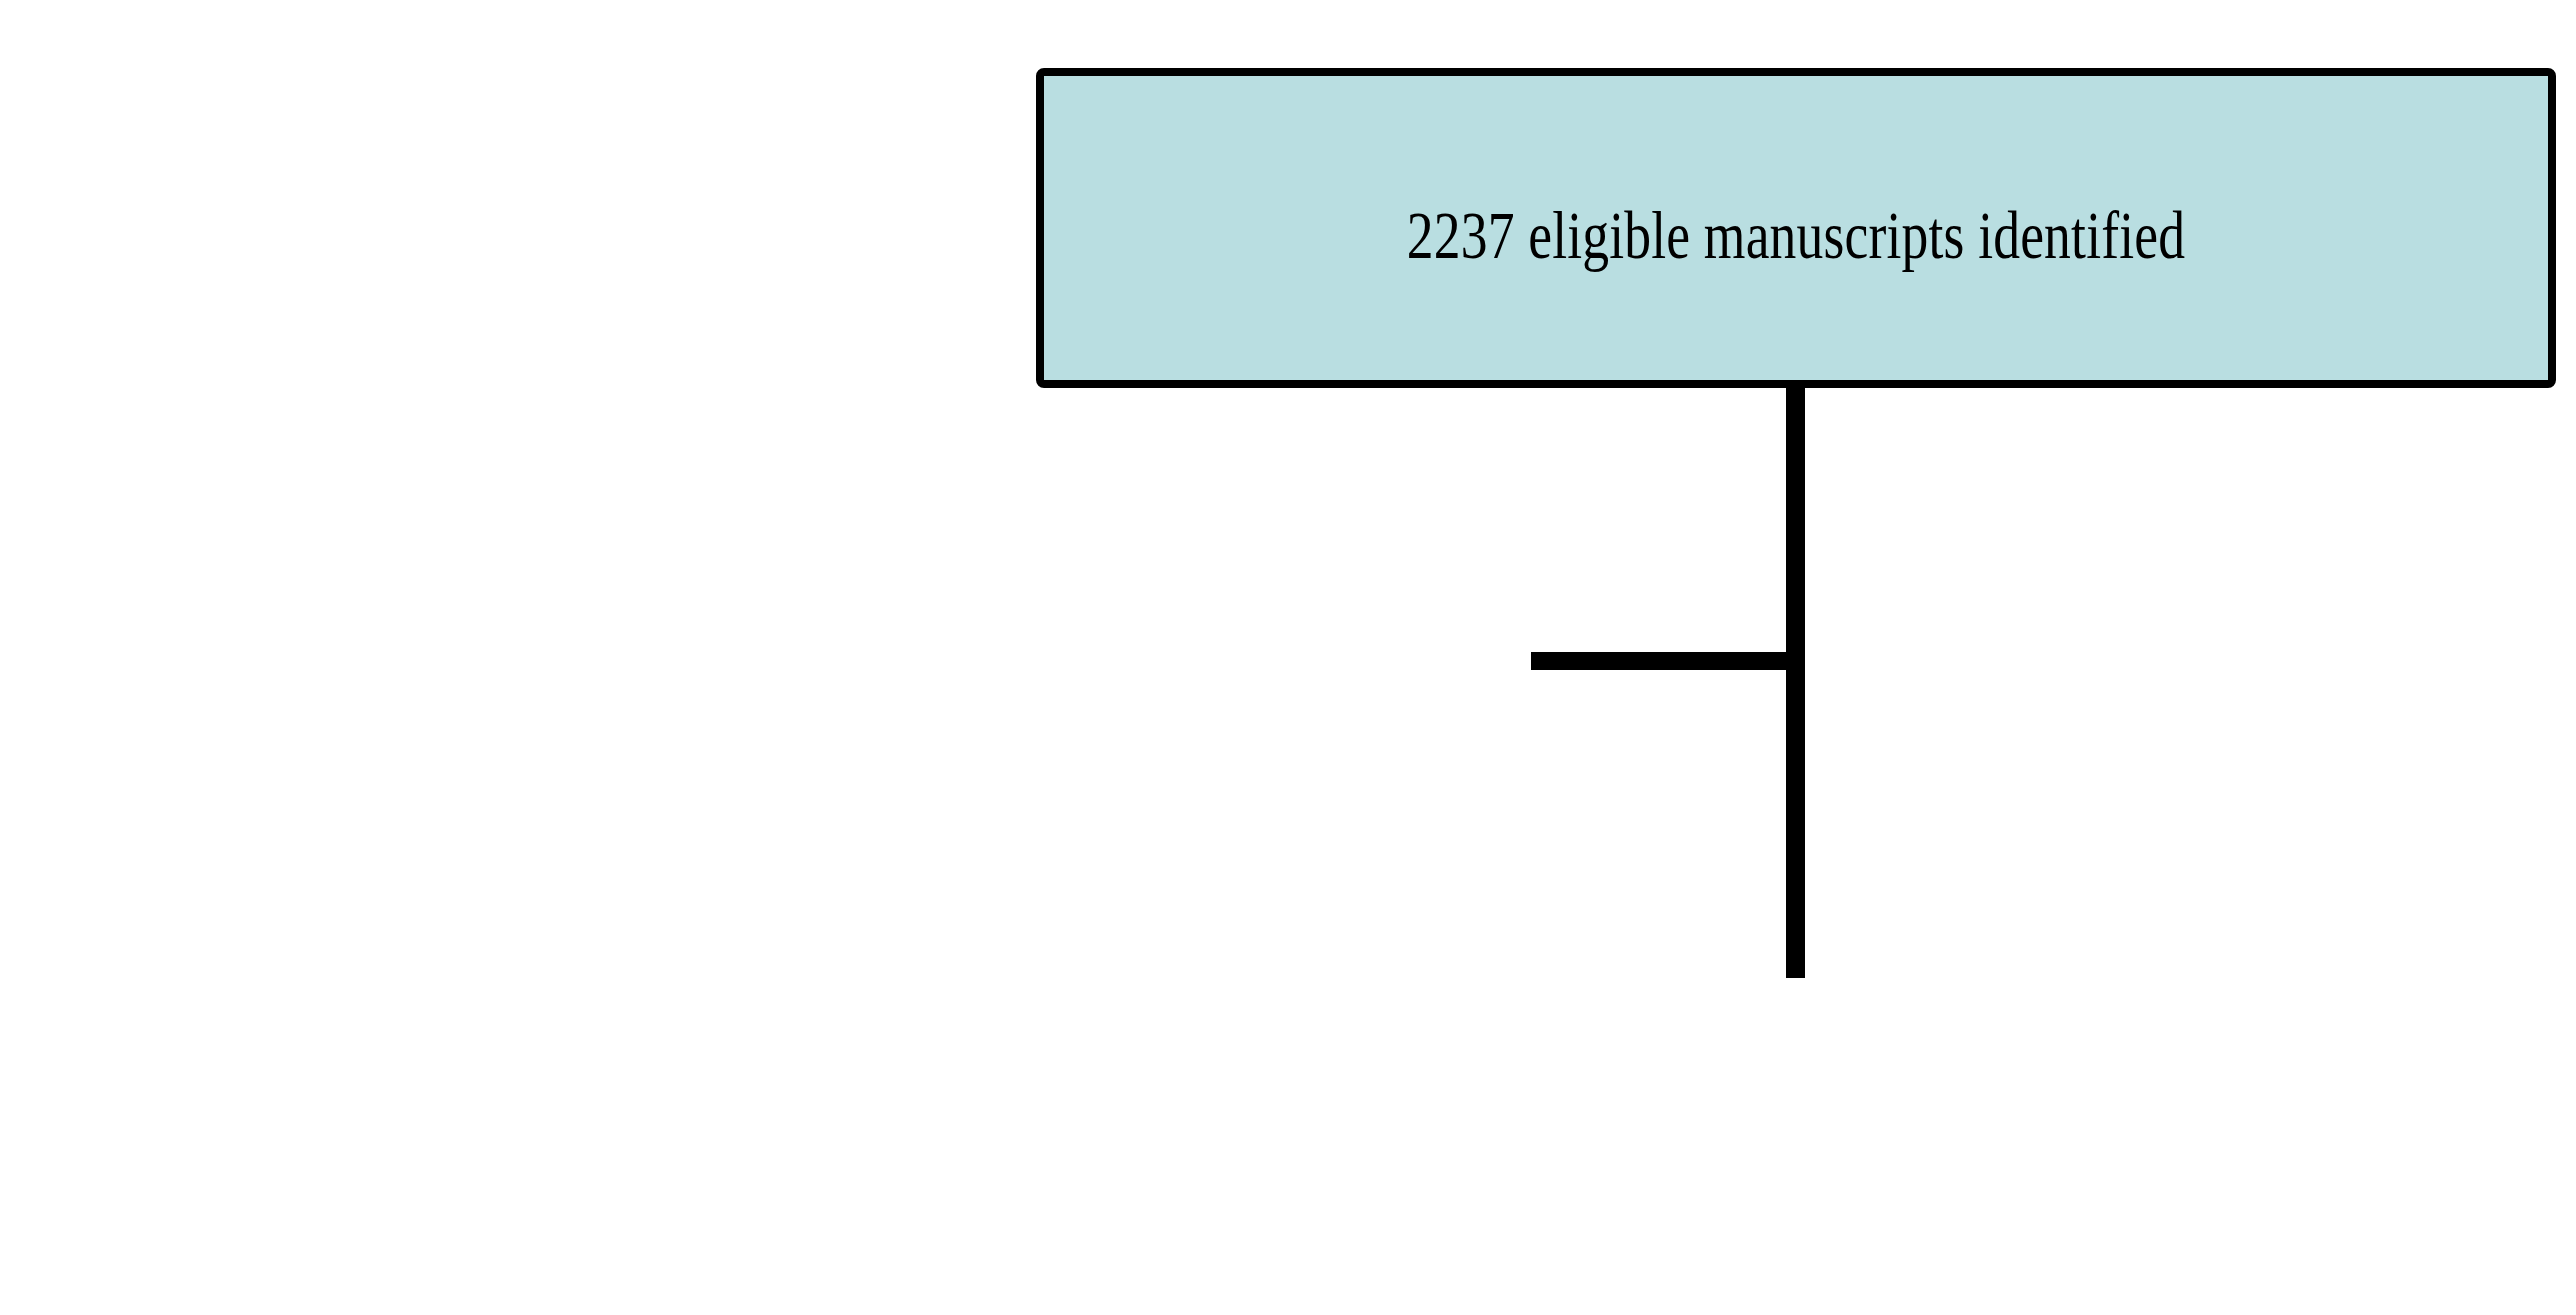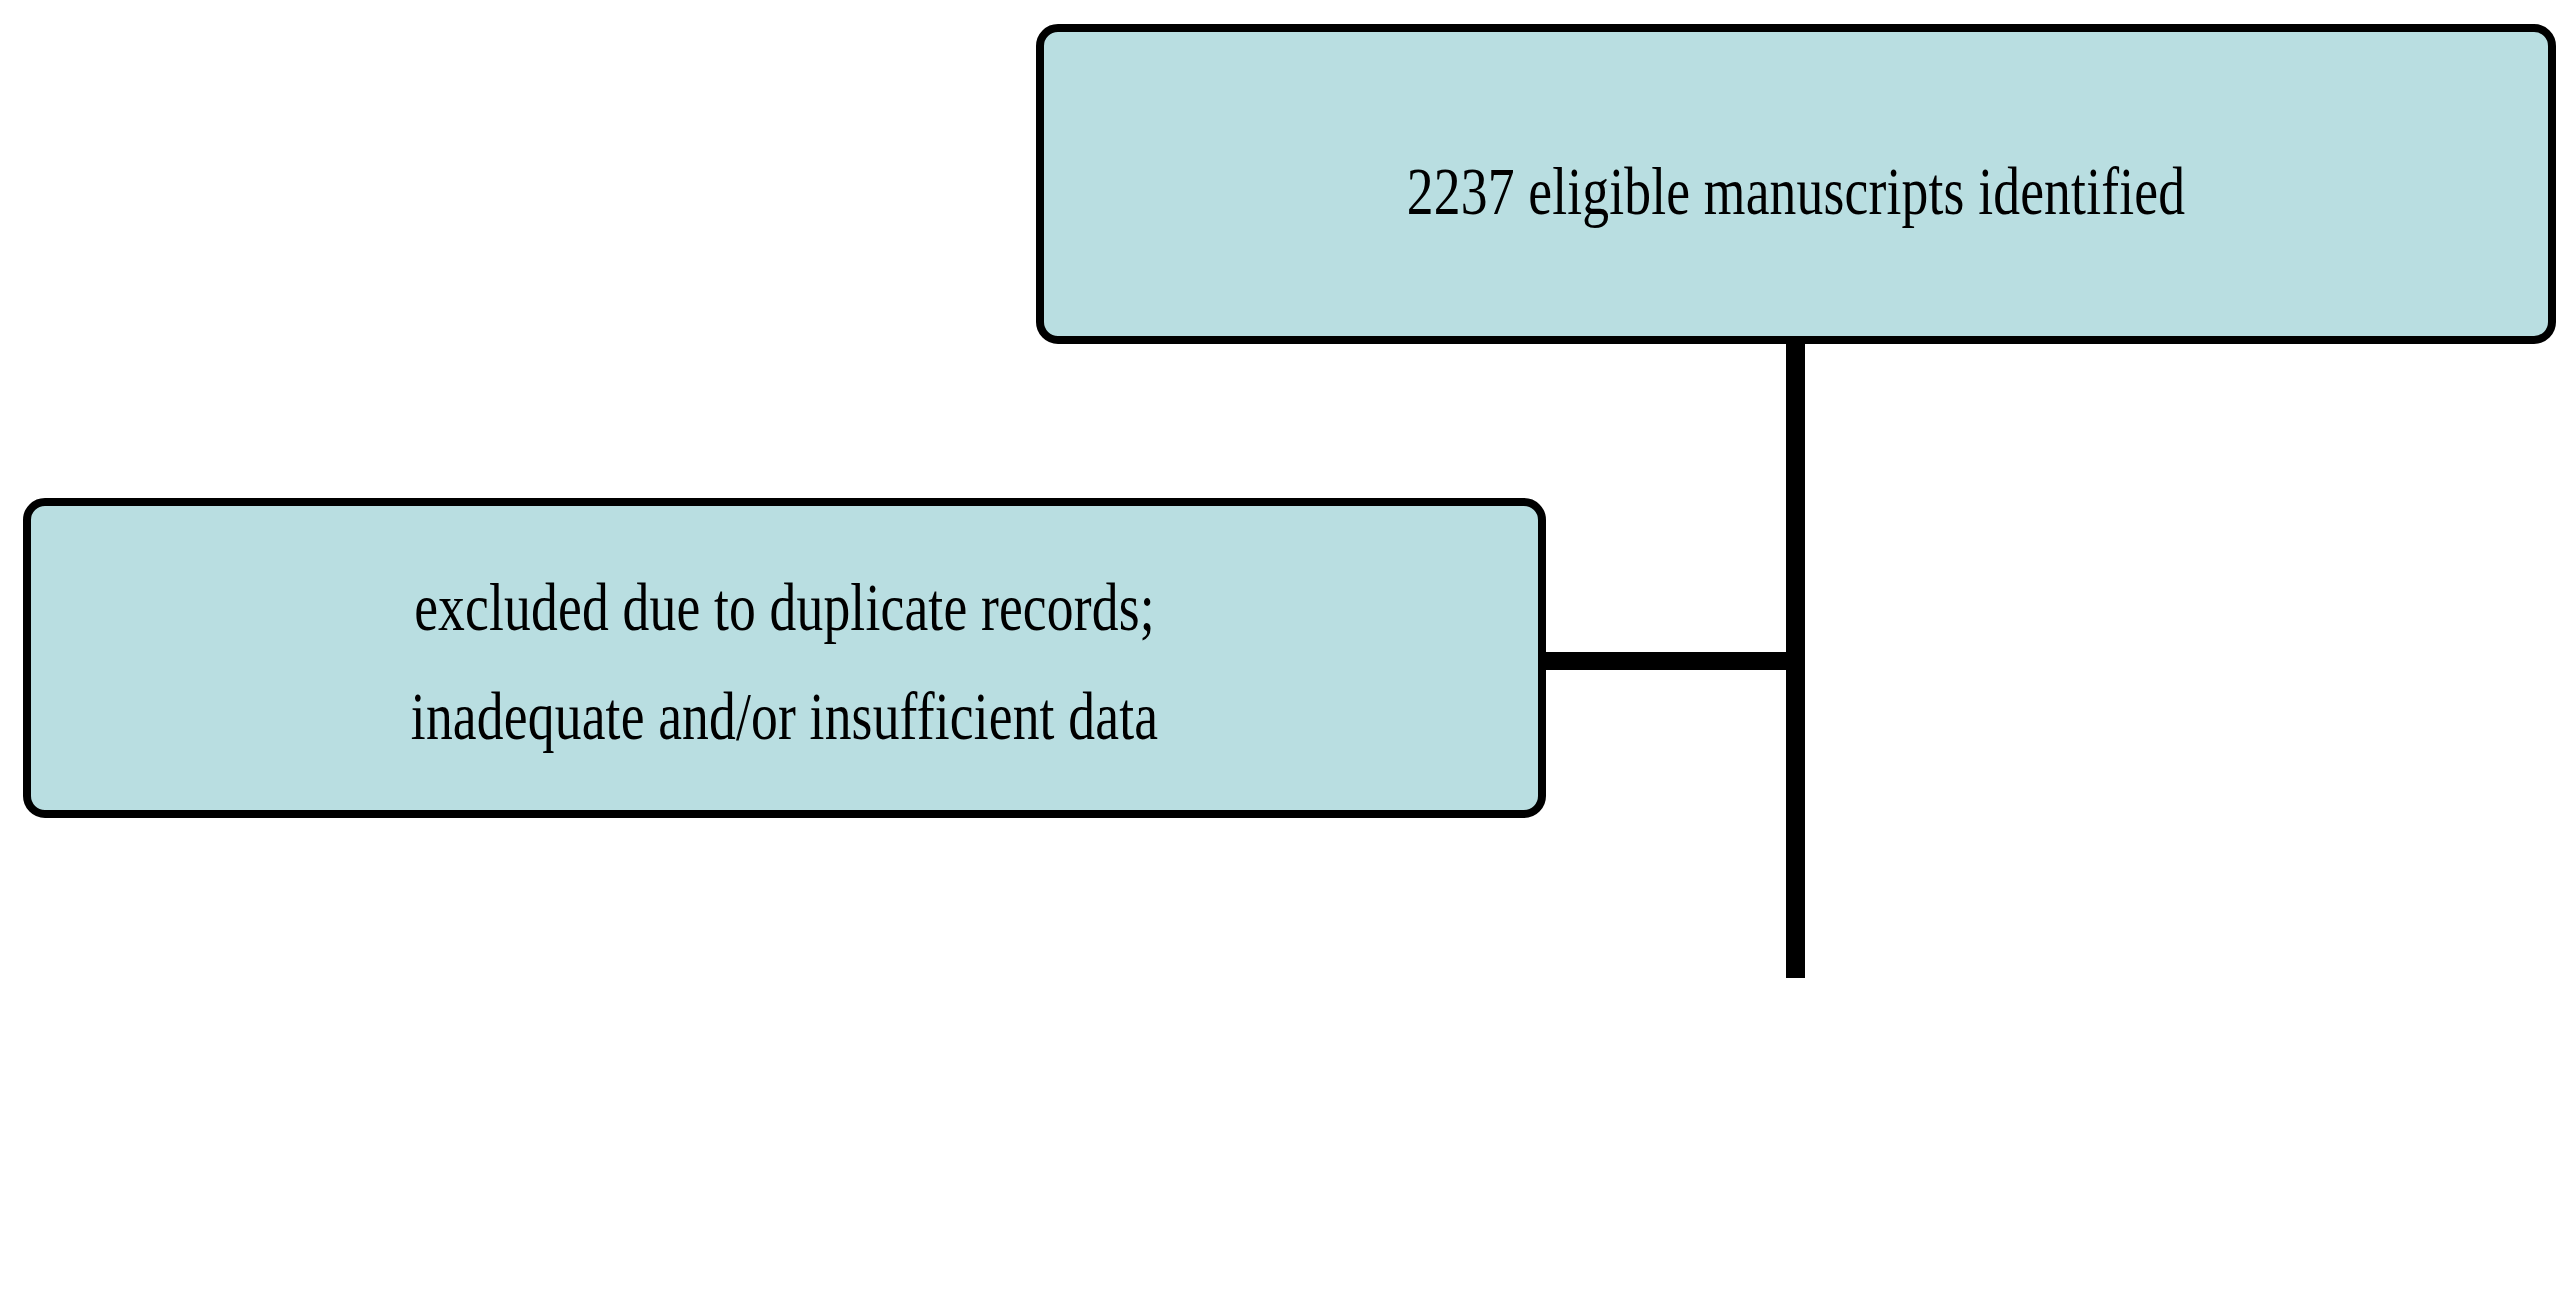--- a/index.html
+++ b/index.html
@@ -19,25 +19,26 @@
     background: #ffffff;
     overflow: hidden;
   }
 
   
   .flow-box {
     position: absolute;
     box-sizing: border-box;
     background: #b9dee1;
     border: 8px solid #000000;
-    border-radius: 22px;
+    border-radius: 8px;
     display: flex;
     align-items: center;
     justify-content: flex-end;
     z-index: 3;
+    margin-top: 44px;
   }
 
   .flow-box-label {
     font-family: "Liberation Serif", "DejaVu Serif", serif;
     font-size: 67px;
     line-height: 1.62;
     color: #000000;
     text-align: center;
     letter-spacing: 0.2px;
     transform: scaleX(0.80);
@@ -103,20 +104,16 @@
 <div id="diagram-canvas">
 
   <div class="connector" id="connector-vertical-main"></div>
 
   <div class="connector" id="connector-horizontal-excluded"></div>
 
   <div class="flow-box" id="box-identified">
     <span class="flow-box-label">2237 eligible manuscripts identified</span>
   </div>
 
-  <div class="flow-box" id="box-excluded">
-    <span class="flow-box-label">excluded due to duplicate records;
-inadequate and/or insufficient data</span>
-  </div>
 
 
 </div>
 
 
 </body></html>

